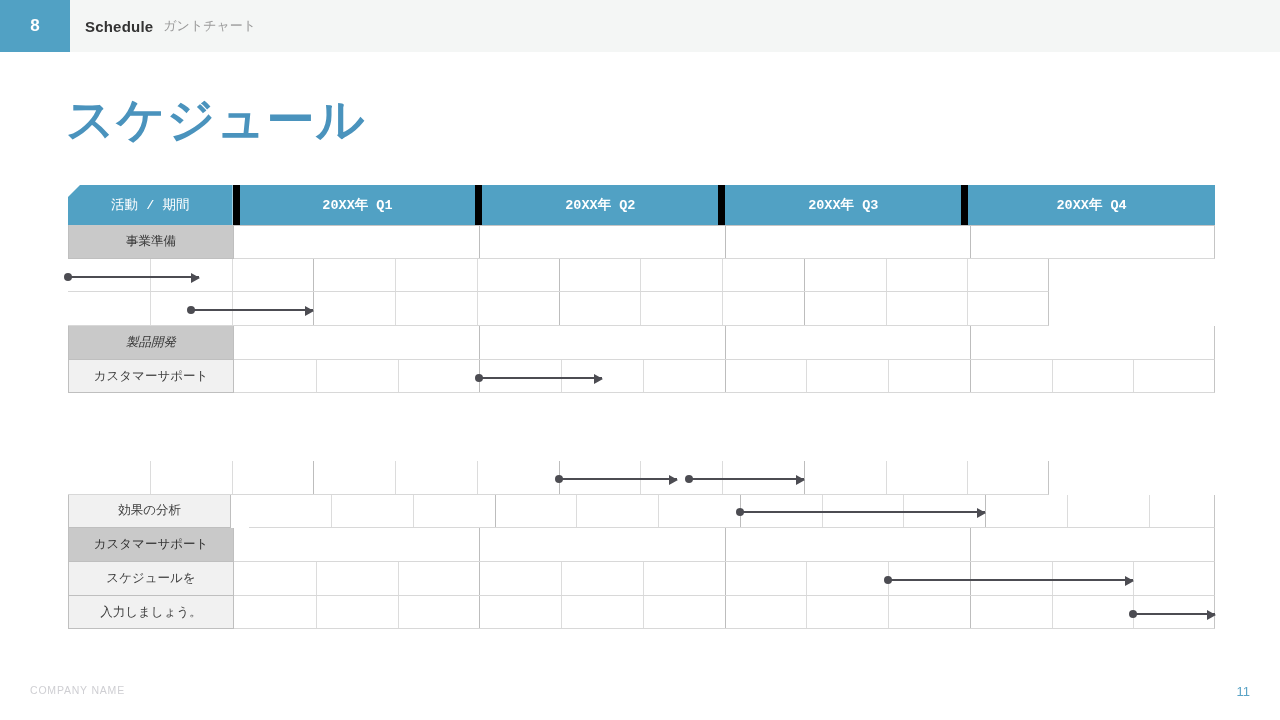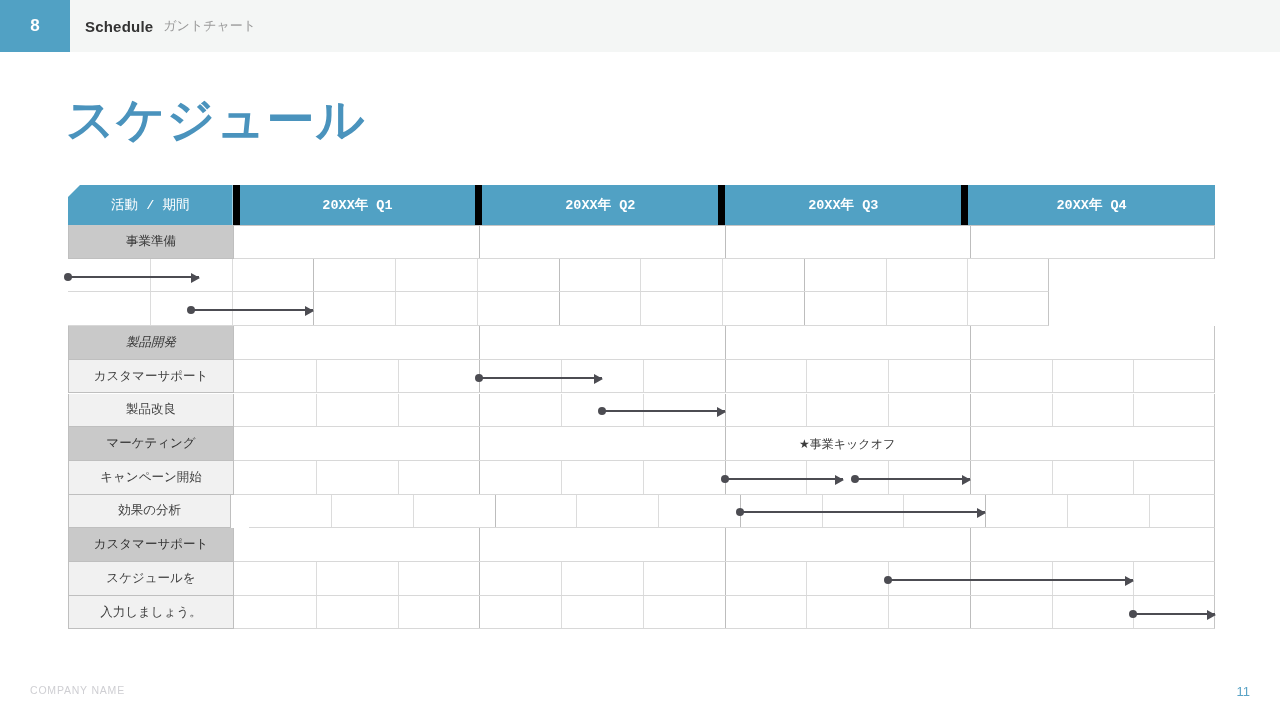--- a/index.html
+++ b/index.html
@@ -272,51 +272,23 @@
         <div class="cellline" style="left: 654px;"></div>
         <div class="cellline major" style="left: 735.75px;"></div>
         <div class="cellline" style="left: 817.5px;"></div>
         <div class="cellline" style="left: 899.25px;"></div>
         <div class="bar" style="left: 245.25px; width: 122.625px; top: 16.85px;">
           <span class="dot"></span>
           <span class="arrow"></span>
         </div>
       </div>
     </div>
-    <div class="grid-row" style="top: 208.5px; height: 33.7px;">
-      <div class="row-label task" style="height: 33.7px;">製品改良</div>
-      <div class="row-track" style="height: 33.7px;">
-        <div class="cellline" style="left: 81.75px;"></div>
-        <div class="cellline" style="left: 163.5px;"></div>
-        <div class="cellline major" style="left: 245.25px;"></div>
-        <div class="cellline" style="left: 327px;"></div>
-        <div class="cellline" style="left: 408.75px;"></div>
-        <div class="cellline major" style="left: 490.5px;"></div>
-        <div class="cellline" style="left: 572.25px;"></div>
-        <div class="cellline" style="left: 654px;"></div>
-        <div class="cellline major" style="left: 735.75px;"></div>
-        <div class="cellline" style="left: 817.5px;"></div>
-        <div class="cellline" style="left: 899.25px;"></div>
-        <div class="bar" style="left: 367.875px; width: 122.625px; top: 16.85px;">
-          <span class="dot"></span>
-          <span class="arrow"></span>
-        </div>
-      </div>
-    </div>
     <div class="grid-row" style="top: 242.2px; height: 33.7px;">
-      <div class="row-label category" style="height: 33.7px;">マーケティング</div>
-      <div class="row-track" style="height: 33.7px;">
-        <div class="cellline major" style="left: 245.25px;"></div>
-        <div class="cellline major" style="left: 490.5px;"></div>
-        <div class="cellline major" style="left: 735.75px;"></div>
-        <div class="milestone" style="left: 613.125px; top: 50%; transform: translate(-50%, -50%);">★事業キックオフ</div>
-      </div>
     </div>
     <div class="grid-row" style="top: 275.9px; height: 33.7px;">
-      <div class="row-label task" style="height: 33.7px;">キャンペーン開始</div>
       <div class="row-track" style="height: 33.7px;">
         <div class="cellline" style="left: 81.75px;"></div>
         <div class="cellline" style="left: 163.5px;"></div>
         <div class="cellline major" style="left: 245.25px;"></div>
         <div class="cellline" style="left: 327px;"></div>
         <div class="cellline" style="left: 408.75px;"></div>
         <div class="cellline major" style="left: 490.5px;"></div>
         <div class="cellline" style="left: 572.25px;"></div>
         <div class="cellline" style="left: 654px;"></div>
         <div class="cellline major" style="left: 735.75px;"></div>

